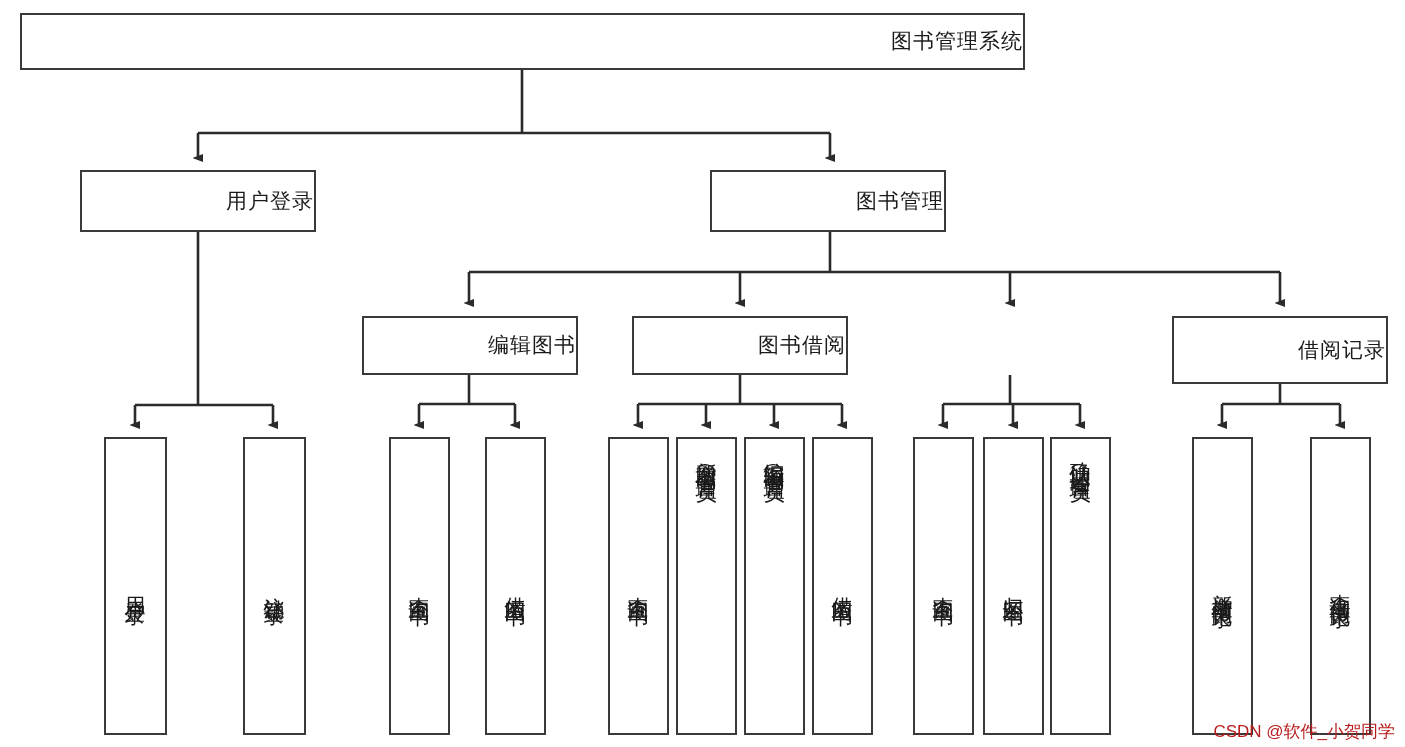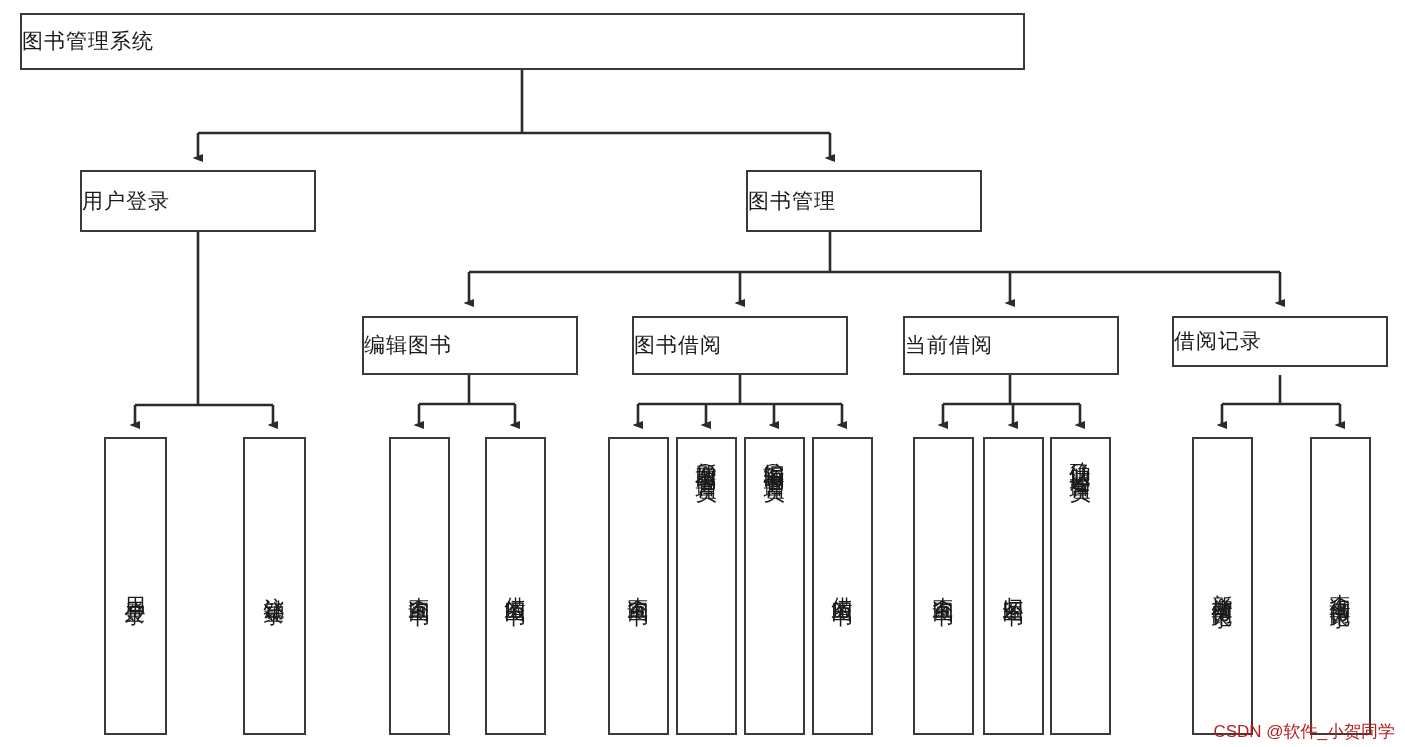--- a/index.html
+++ b/index.html
@@ -13,21 +13,21 @@
   #canvas{position:absolute;left:0;top:0;width:1405px;height:747px;}
   svg.wires{position:absolute;left:0;top:0;width:1405px;height:747px;pointer-events:none;}
 
   .node{
     position:absolute;
     box-sizing:border-box;
     background:#ffffff;
     border:2.5px solid #3a3a3a;
     display:flex;
     align-items:center;
-    justify-content:flex-start;
+    justify-content:flex-end;
     z-index:2;
   }
   .node .lbl{
     color:#1a1a1a;
     font-size:21px;
     line-height:1.15;
     letter-spacing:1px;
     white-space:nowrap;
   }
 
@@ -112,34 +112,31 @@
     </g>
   </svg>
 
   <div class="node" style="left:20px;top:13px;width:1005px;height:57px;">
     <span class="lbl">图书管理系统</span>
   </div>
 
   <div class="node" style="left:80px;top:170px;width:236px;height:62px;">
     <span class="lbl">用户登录</span>
   </div>
-  <div class="node" style="left:710px;top:170px;width:236px;height:62px;margin-left:36px;">
+  <div class="node" style="left:710px;top:170px;width:236px;height:62px;">
     <span class="lbl">图书管理</span>
   </div>
 
   <div class="node" style="left:362px;top:316px;width:216px;height:59px;">
     <span class="lbl">编辑图书</span>
   </div>
   <div class="node" style="left:632px;top:316px;width:216px;height:59px;">
     <span class="lbl">图书借阅</span>
   </div>
-  <div class="node" style="left:903px;top:316px;width:216px;height:59px;">
-    <span class="lbl">当前借阅</span>
-  </div>
-  <div class="node" style="left:1172px;top:316px;width:216px;height:51px;">
+  <div class="node" style="left:1172px;top:316px;width:216px;height:68px;">
     <span class="lbl">借阅记录</span>
   </div>
 
   <div class="node vert mid" style="left:104px;top:437px;width:63px;height:298px;">
     <span class="lbl">用户登录</span>
   </div>
   <div class="node vert mid" style="left:243px;top:437px;width:63px;height:298px;">
     <span class="lbl">注销登录</span>
   </div>
 

